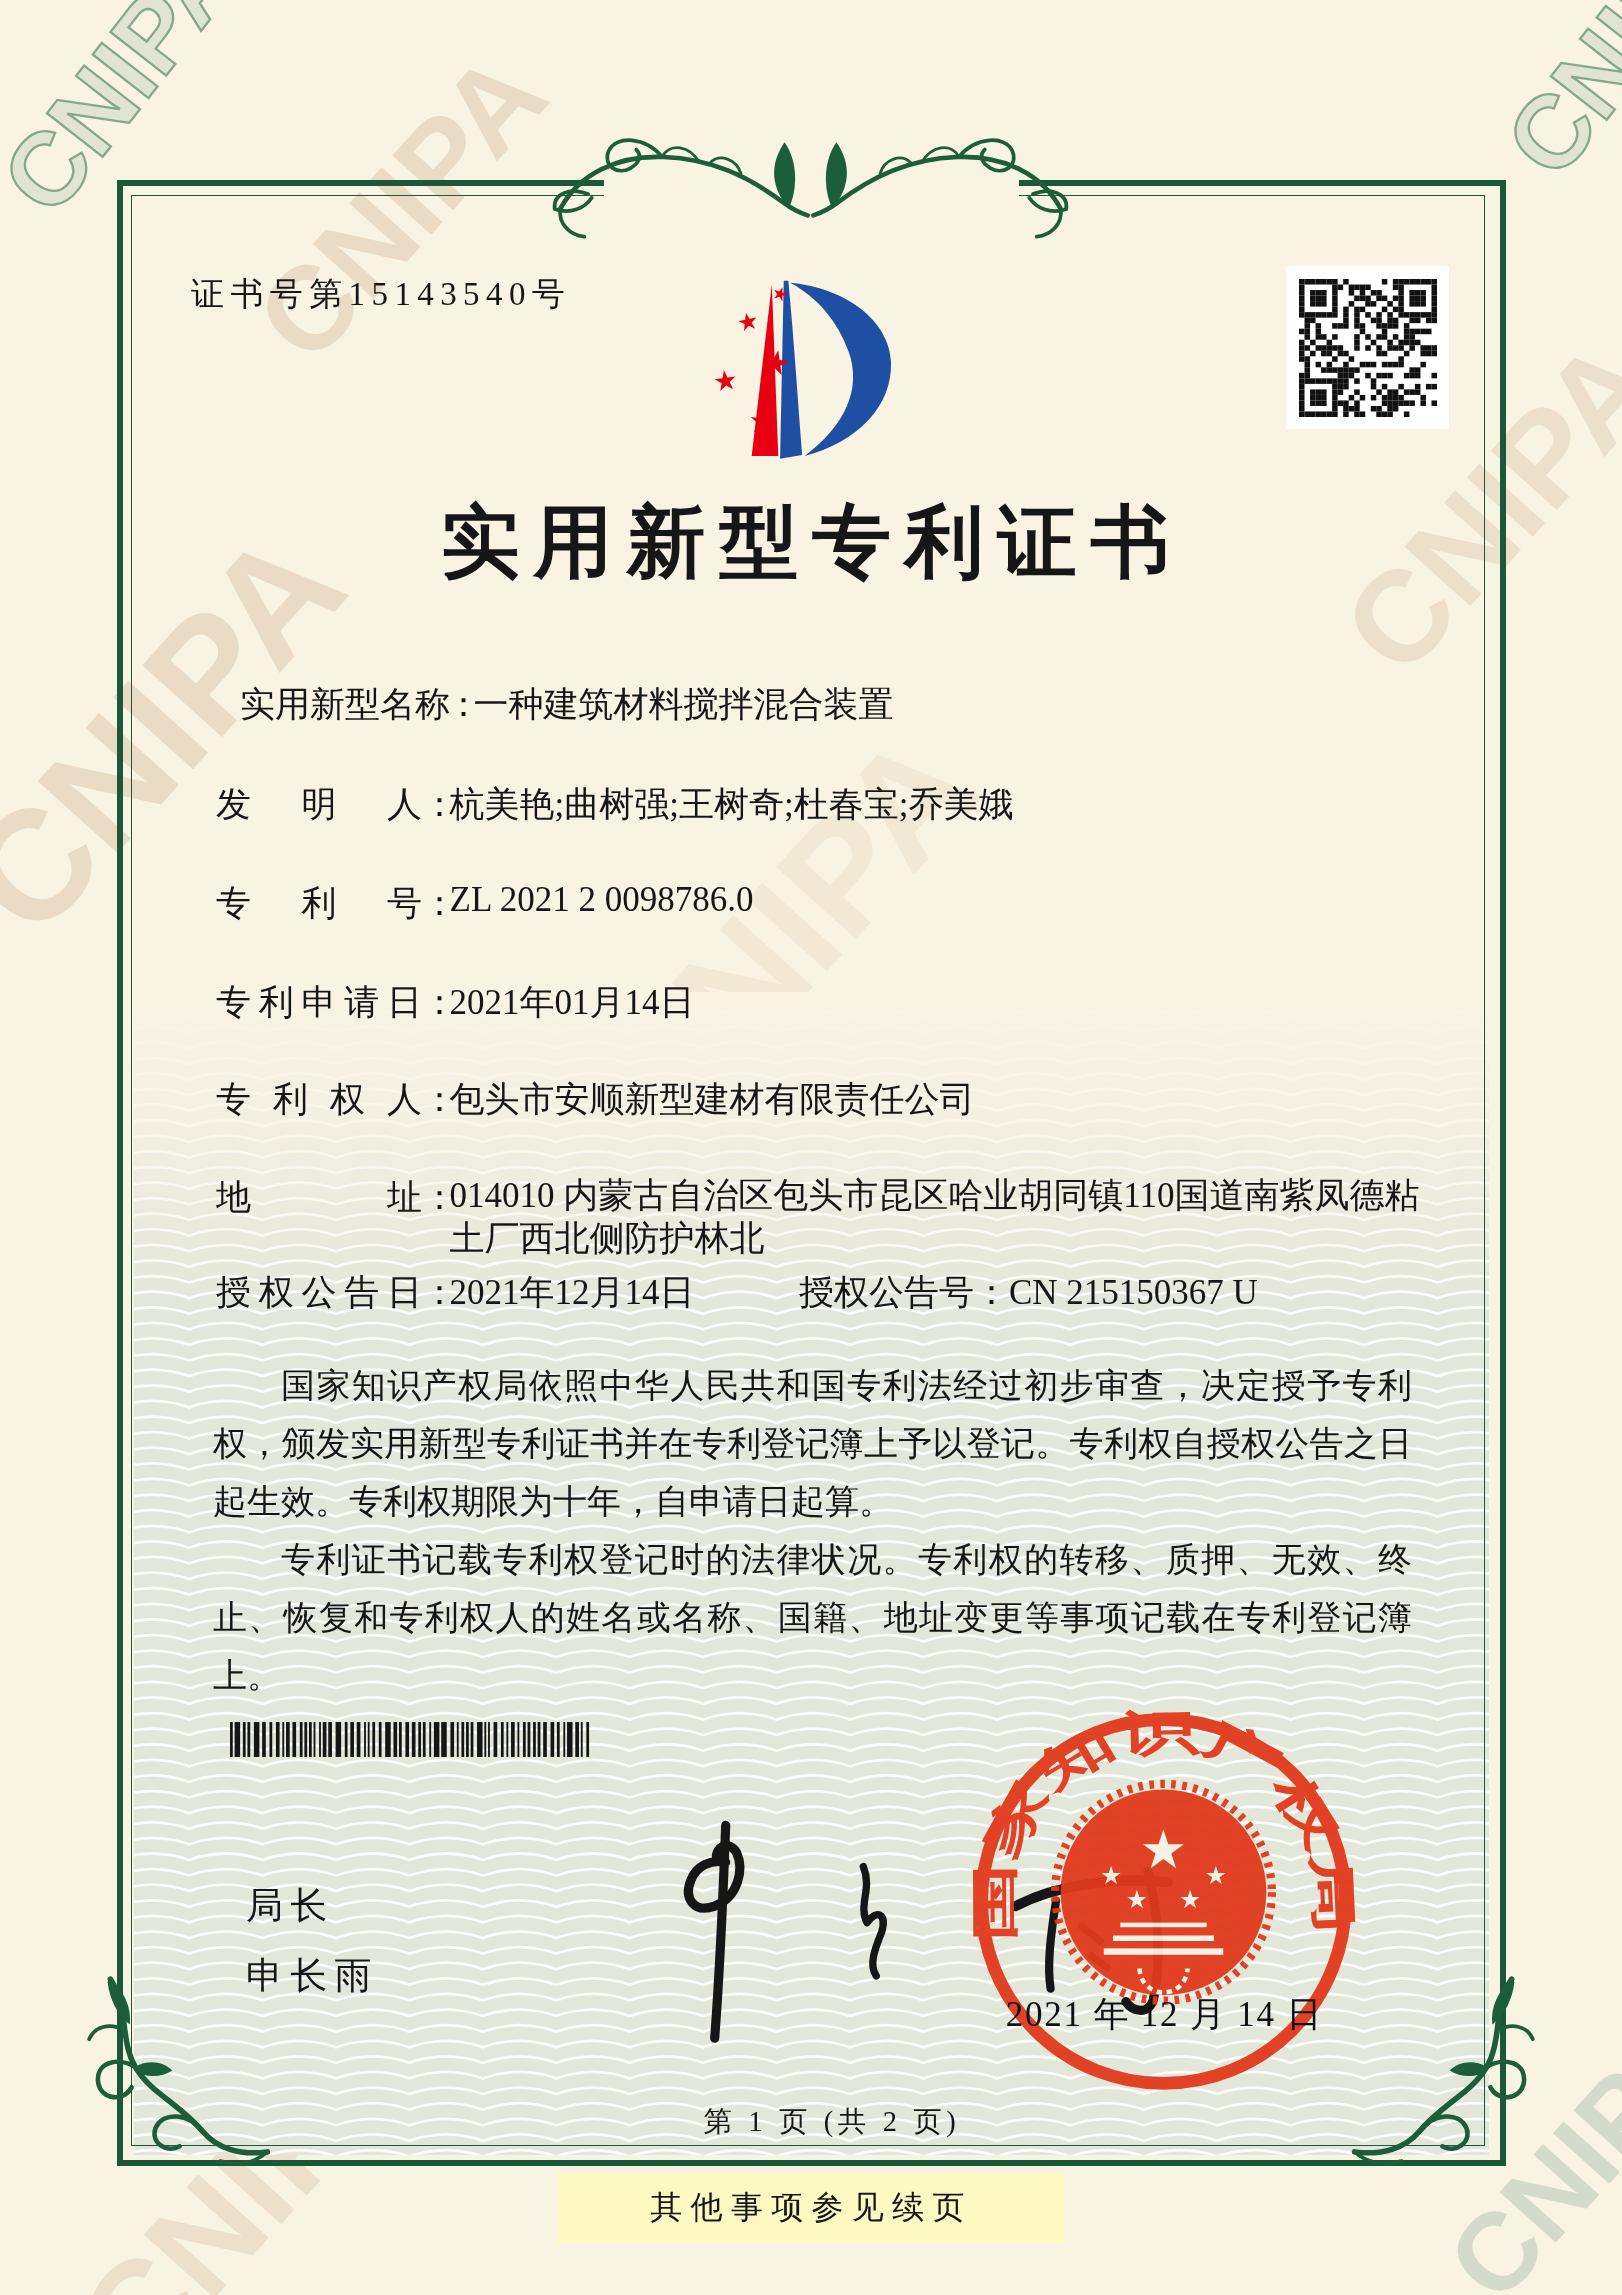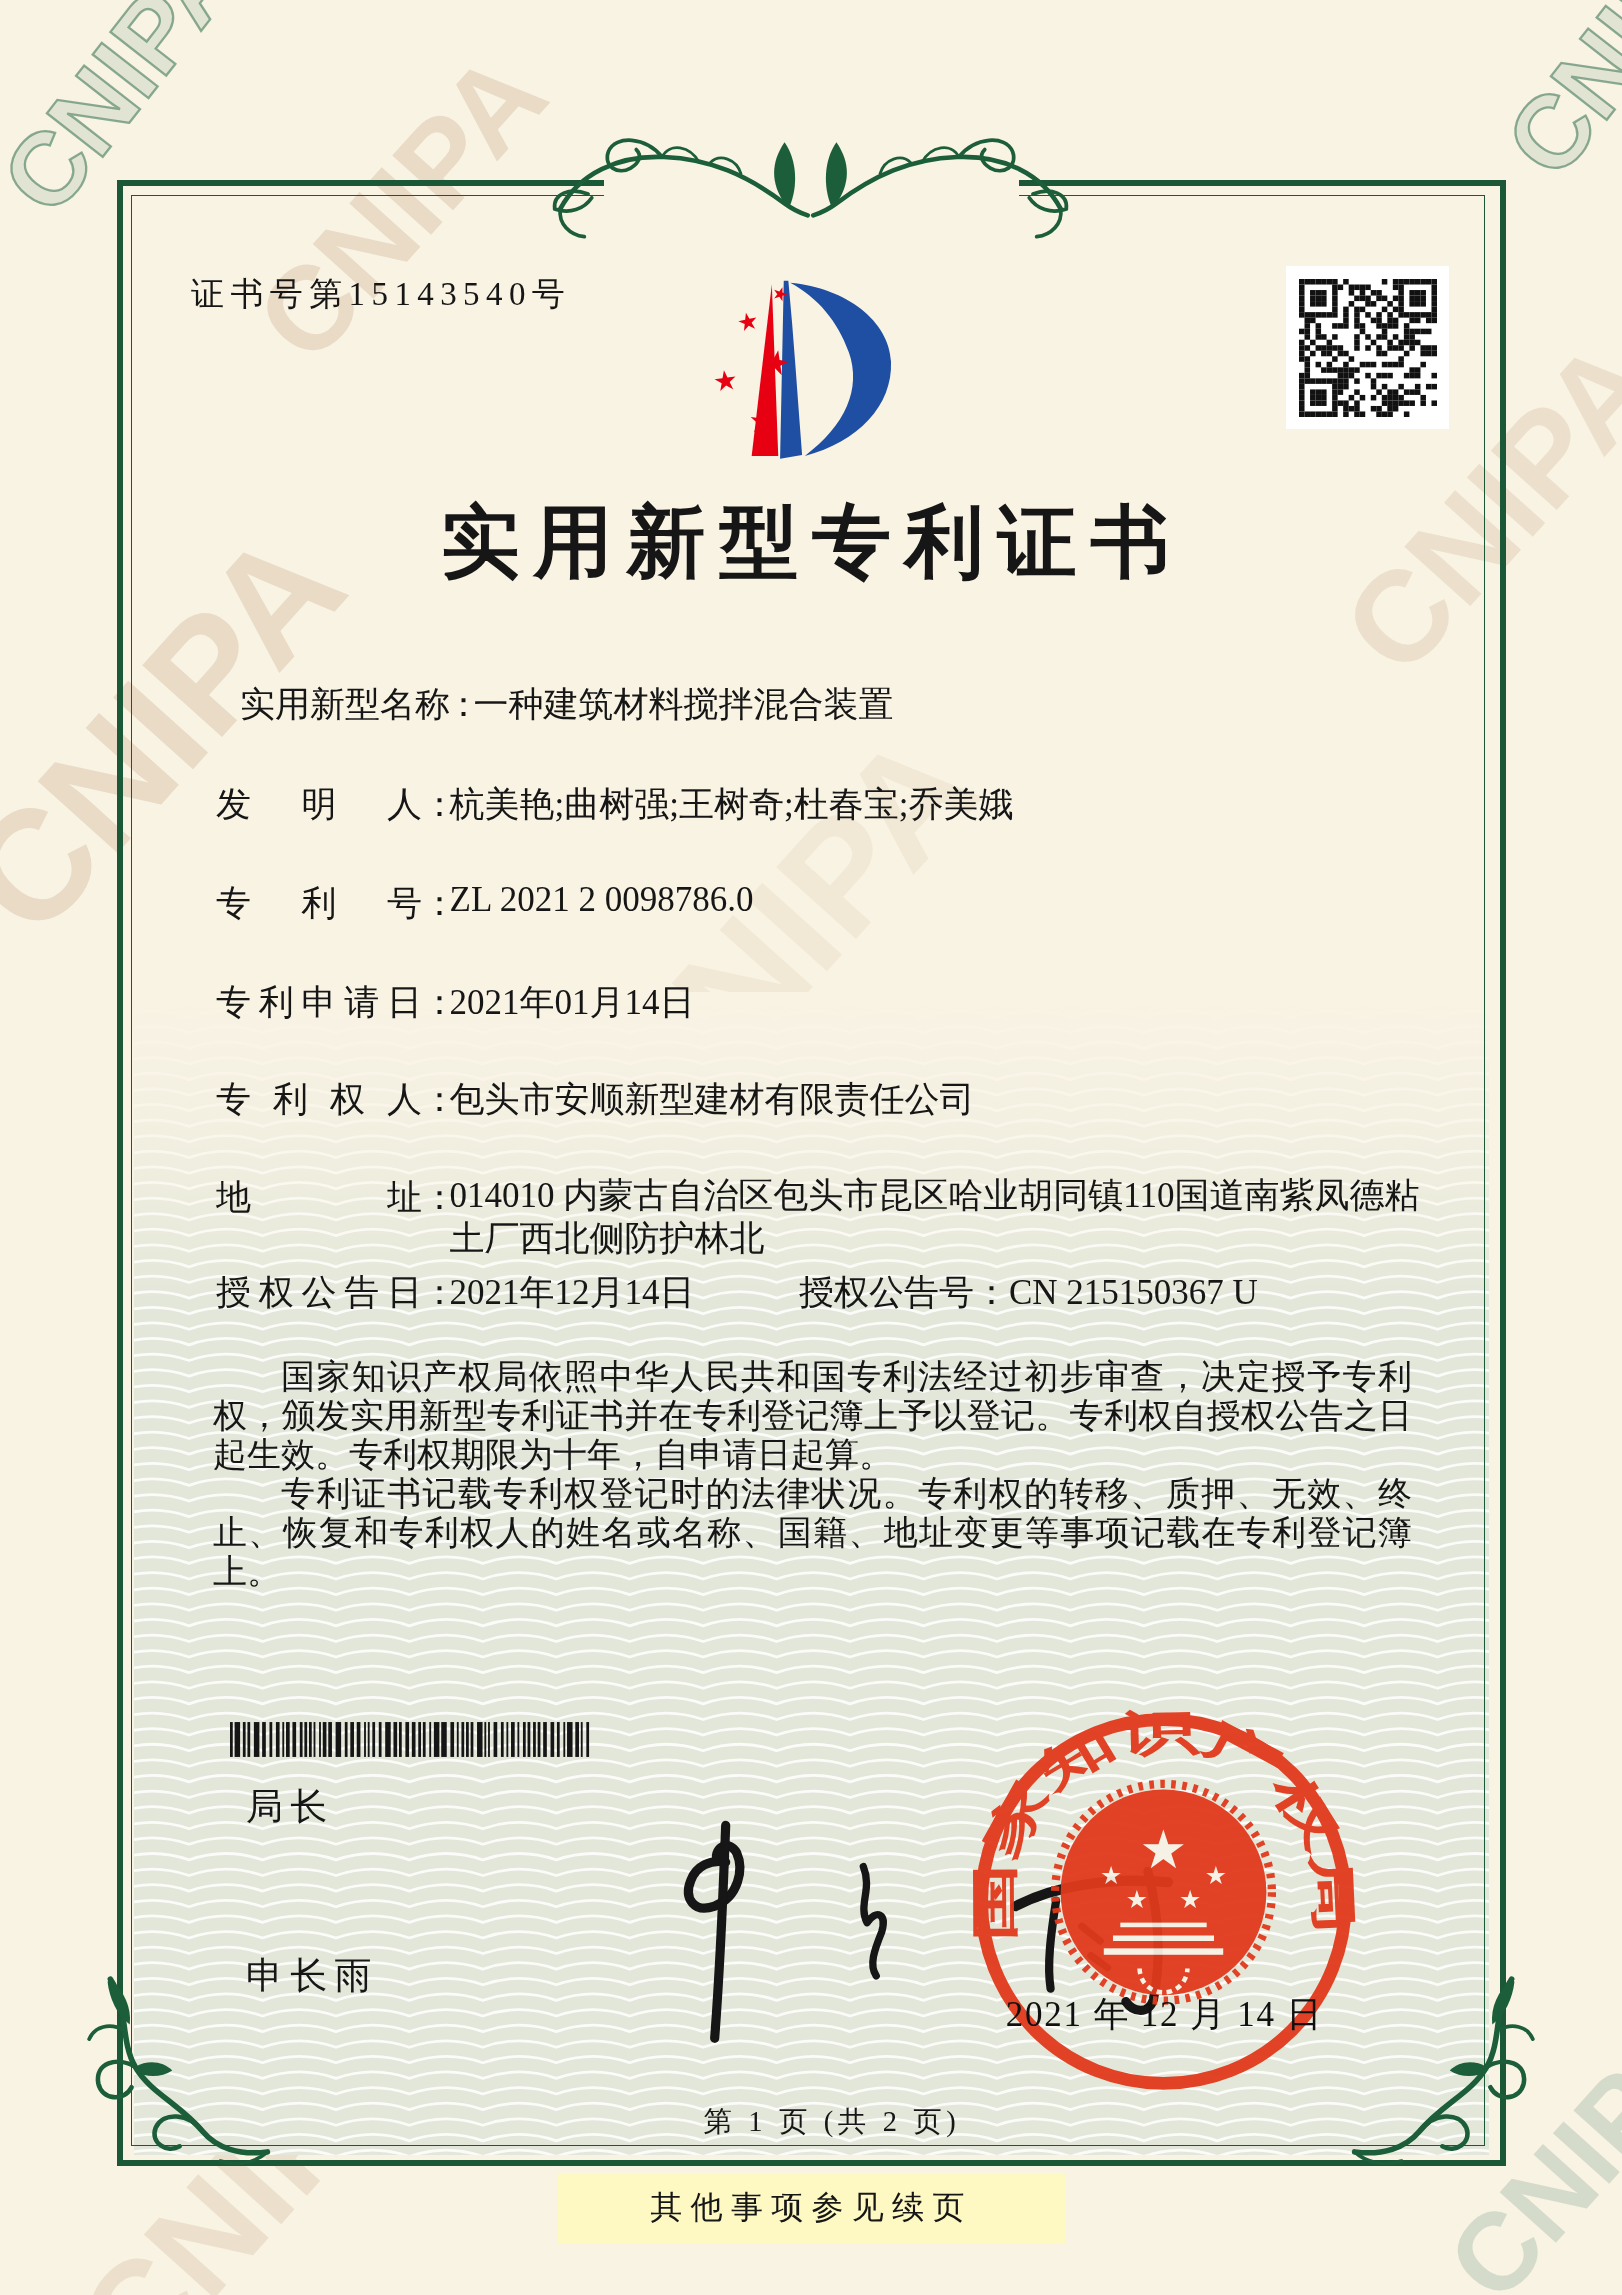--- a/index.html
+++ b/index.html
@@ -30,25 +30,25 @@
   .title{position:absolute;left:117px;top:490px;width:1390px;text-align:center;
          font-size:79px;font-weight:bold;letter-spacing:13.8px;z-index:5;}
 
   .field-row{position:absolute;left:216px;font-size:35px;white-space:nowrap;z-index:5;}
   .f-label{display:inline-block;width:206px;text-align:justify;text-align-last:justify;vertical-align:top;}
   .f-colon{display:inline-block;width:27.5px;vertical-align:top;}
   .f-value{display:inline-block;vertical-align:top;}
   .addr .f-value{width:978px;white-space:normal;line-height:1.24;}
 
   .body-text{position:absolute;left:213px;top:1357px;width:1199px;font-size:34px;
-             line-height:39px;text-align:justify;z-index:5;}
+             line-height:58px;text-align:justify;z-index:5;}
   .body-text p{margin:0;text-indent:2em;}
 
   #barcode{position:absolute;left:230px;top:1722px;width:360px;height:35px;z-index:5;}
-  .signer-title{position:absolute;left:246px;top:1782px;font-size:37px;letter-spacing:7.3px;z-index:5;}
+  .signer-title{position:absolute;left:246px;top:1881px;font-size:37px;letter-spacing:7.3px;z-index:5;}
   .signer-name{position:absolute;left:246px;top:1951px;font-size:37px;letter-spacing:7.3px;z-index:5;}
   #signature{position:absolute;left:577px;top:1816px;width:670px;height:239px;z-index:5;}
 
   #seal{position:absolute;left:966px;top:1704px;width:395px;height:395px;z-index:6;opacity:0.95;}
   .seal-date{position:absolute;left:992px;top:1991px;width:345px;text-align:center;
              font-size:35px;letter-spacing:1.8px;color:#101010;z-index:7;}
 
   .page-info{position:absolute;left:117px;top:2103px;width:1390px;text-align:center;
              font-size:28.5px;letter-spacing:4.6px;z-index:5;padding-left:20px;}
   .note-box{position:absolute;left:558px;top:2173px;width:507px;height:70px;background:#fef9c3;

